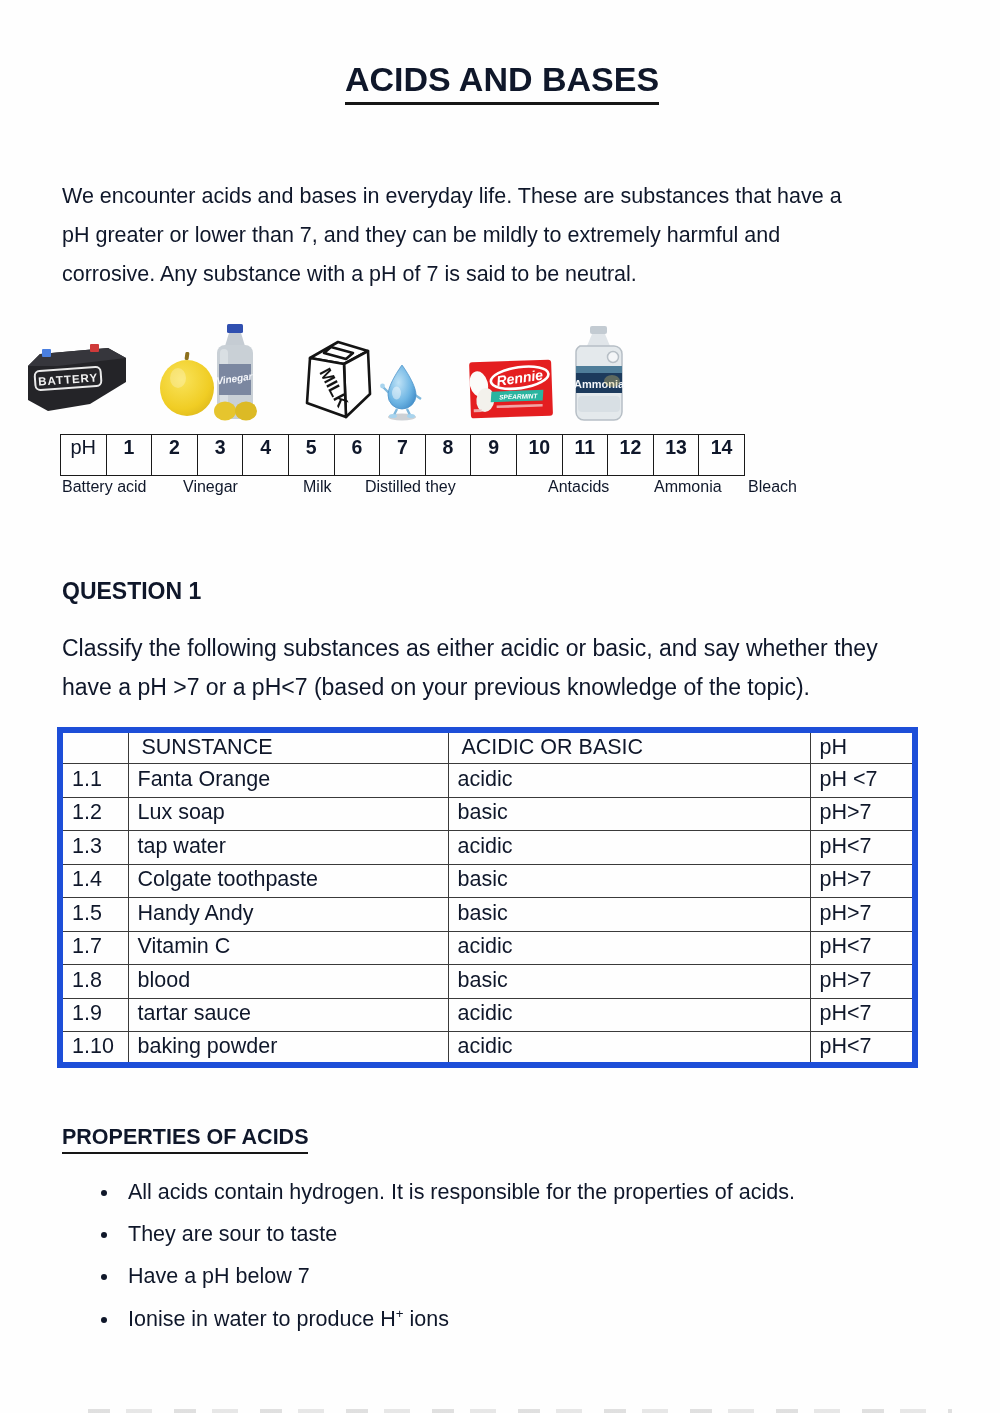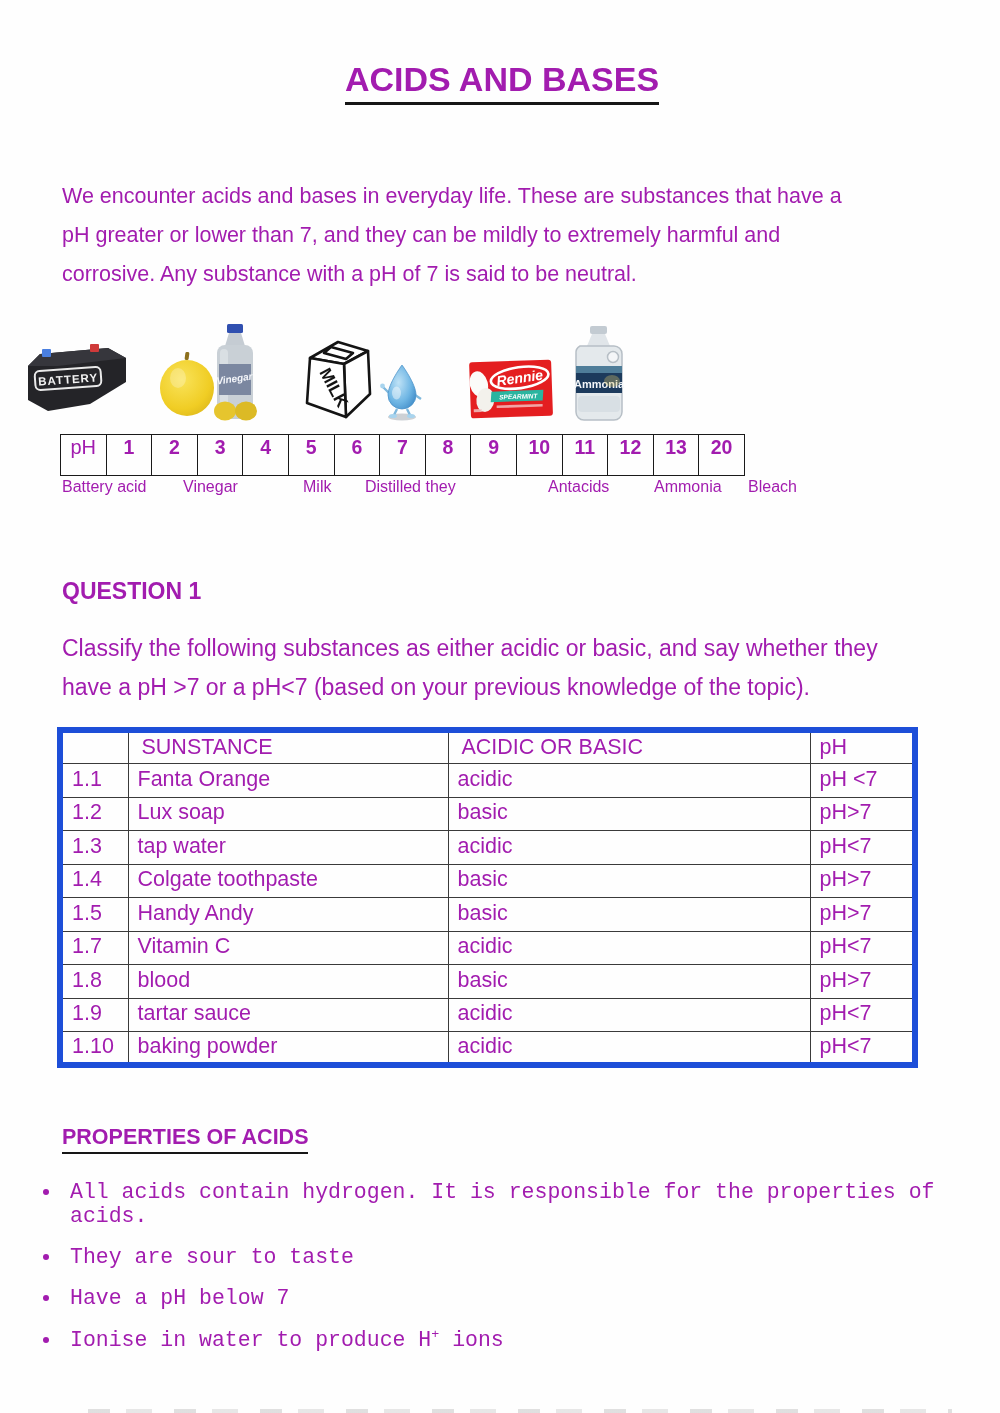--- a/index.html
+++ b/index.html
@@ -1,20 +1,20 @@
 <!DOCTYPE html>
 <html><head>
 <meta charset="utf-8">
 <style>
   * { margin:0; padding:0; box-sizing:border-box; }
   html,body { background:#ffffff; }
   .page {
     position:relative; width:1000px; height:1413px; margin:0 auto;
     background:#fefefe; overflow:hidden;
-    font-family:"Liberation Sans", sans-serif; color:#a21caf;
+    font-family:"Liberation Sans", sans-serif; color:#0f172a;
   }
   .content { padding:0 58px 0 62px; }
 
   
   .title-wrap { text-align:center; padding-top:60px; }
   .doc-title {
     display:inline-block; font-size:34px; font-weight:700; letter-spacing:0px;
     border-bottom:3px solid #161616; padding-bottom:3px;
   }
 
@@ -69,21 +69,21 @@
   td.c-sub { width:320px; }
   td.c-ab  { width:362px; }
   td.c-ph  { width:105px; }
   tr.hdr td.c-sub, tr.hdr td.c-ab { padding-left:13px; }
 
   
   .props-heading {
     margin-top:57px; display:inline-block; font-size:21.5px; font-weight:700;
     border-bottom:2.5px solid #161616; padding-bottom:2px;
   }
-  ul.props-list { margin-top:26px; list-style:disc;font-family:Liberation Mono, monospace; }
+  ul.props-list { margin-top:26px; margin-left:58px; list-style:disc; }
   ul.props-list li { font-size:21.5px; margin-bottom:17px; padding-left:8px; }
   ul.props-list li .sup { font-size:62%; vertical-align:super; }
 
   
   .cutoff-strip {
     position:absolute; left:88px; right:48px; bottom:0; height:4px; opacity:.55;
     background:repeating-linear-gradient(90deg,#c7c7c7 0 22px, transparent 22px 38px, #d4d4d4 38px 64px, transparent 64px 86px);
   }
   svg text { font-family:"Liberation Sans", sans-serif; }
 </style>
@@ -217,21 +217,21 @@
           <td>4</td>
           <td>5</td>
           <td>6</td>
           <td>7</td>
           <td>8</td>
           <td>9</td>
           <td>10</td>
           <td>11</td>
           <td>12</td>
           <td>13</td>
-          <td>20</td>
+          <td>14</td>
         </tr>
       </tbody>
         </table>
 
       <div class="scale-labels">
         <span class="slabel sl0">Battery acid</span>
         <span class="slabel sl1">Vinegar</span>
         <span class="slabel sl2">Milk</span>
         <span class="slabel sl3">Distilled they</span>
         <span class="slabel sl4">Antacids</span>

